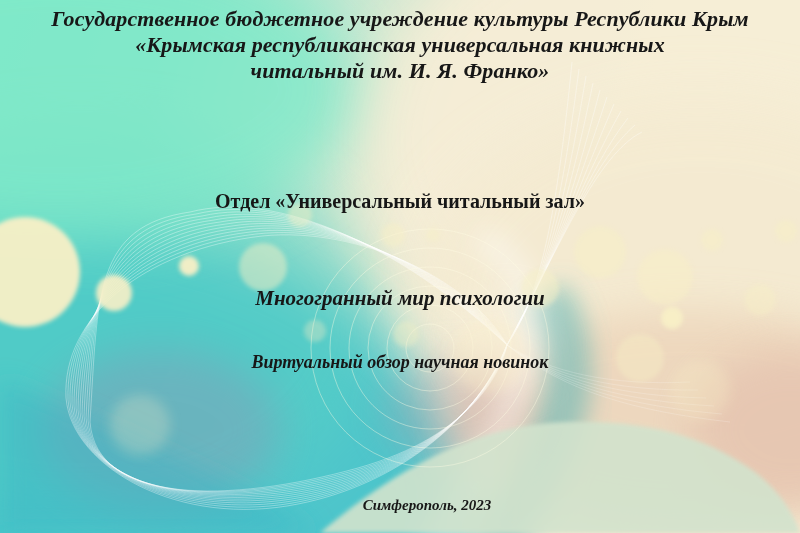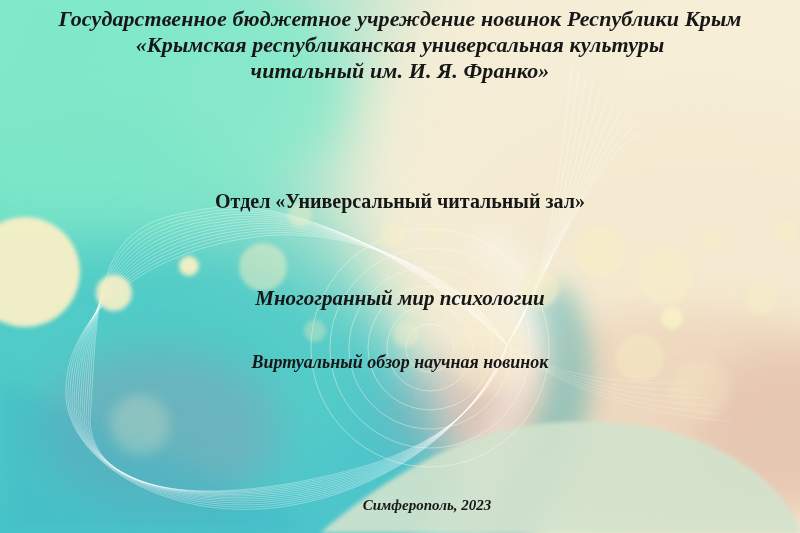--- a/index.html
+++ b/index.html
@@ -142,22 +142,22 @@
       <circle class="bokeh" cx="760" cy="300" r="16" opacity="0.4"></circle>
     </g>
     <g filter="url(#b6)">
       <circle class="bokeh" cx="140" cy="425" r="30" opacity="0.25"></circle>
       <circle class="bokeh" cx="490" cy="355" r="38" opacity="0.35"></circle>
       <circle class="bokeh" cx="700" cy="390" r="30" opacity="0.28"></circle>
     </g>
   </svg>
 
   <div class="txt org">
-    <div>Государственное бюджетное учреждение новинок Республики Крым</div>
-    <div>«Крымская республиканская универсальная культуры</div>
+    <div>Государственное бюджетное учреждение культуры Республики Крым</div>
+    <div>«Крымская республиканская универсальная книжных</div>
     <div>читальный им. И. Я. Франко»</div>
   </div>
 
   <div class="txt title">Многогранный мир психологии</div>
   <div class="txt dept">Отдел «Универсальный читальный зал»</div>
   <div class="txt subtitle">Виртуальный обзор научная новинок</div>
   <div class="txt footer">Симферополь, 2023</div>
 </div>
 
 </body></html>

